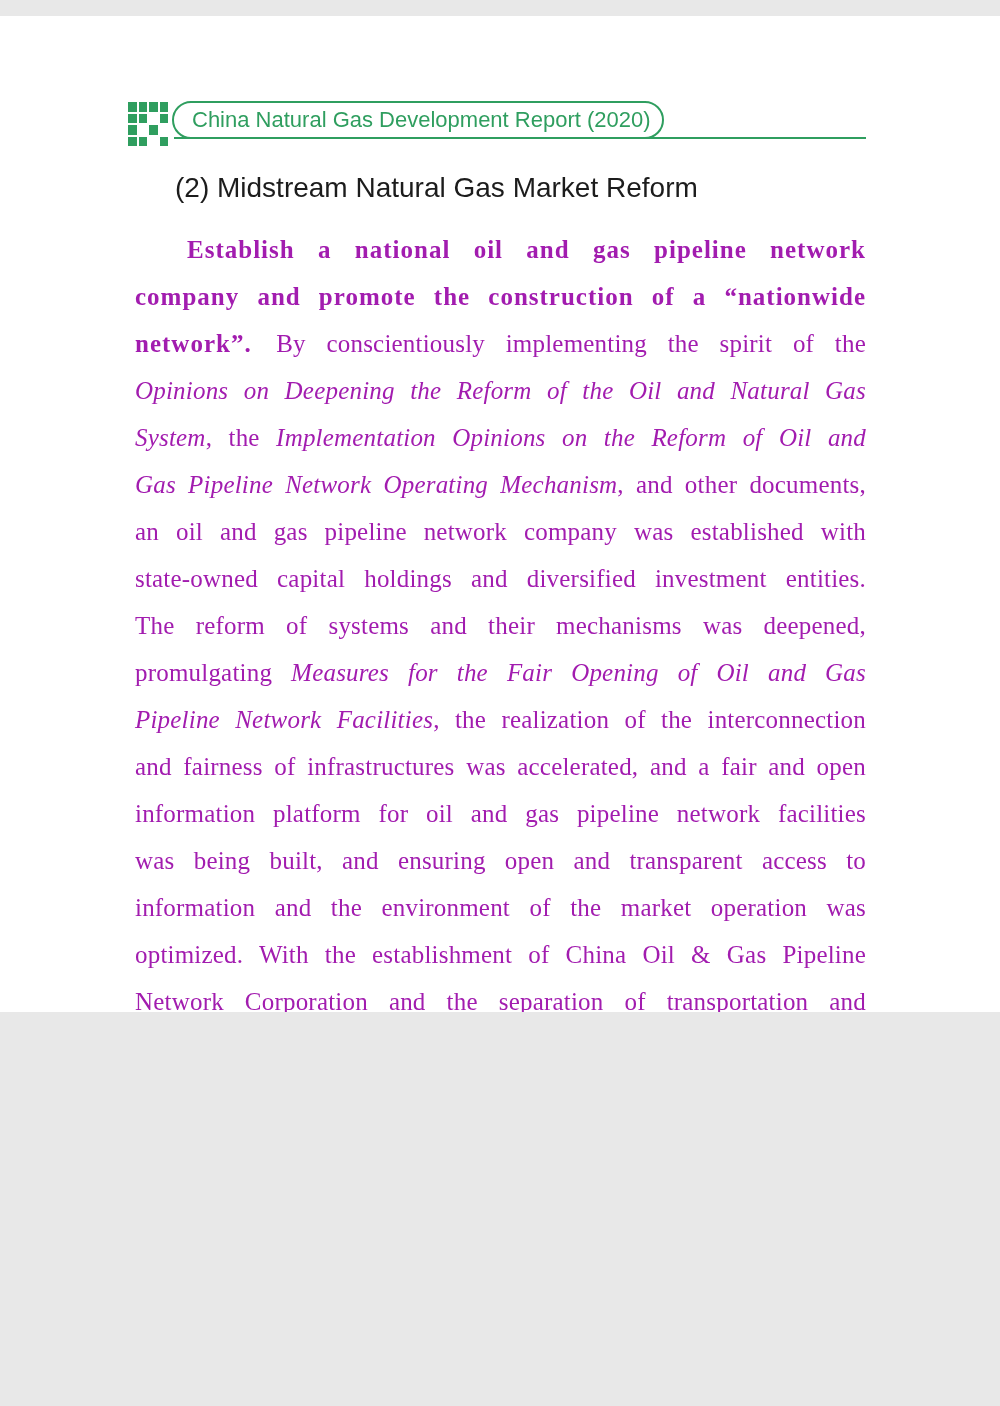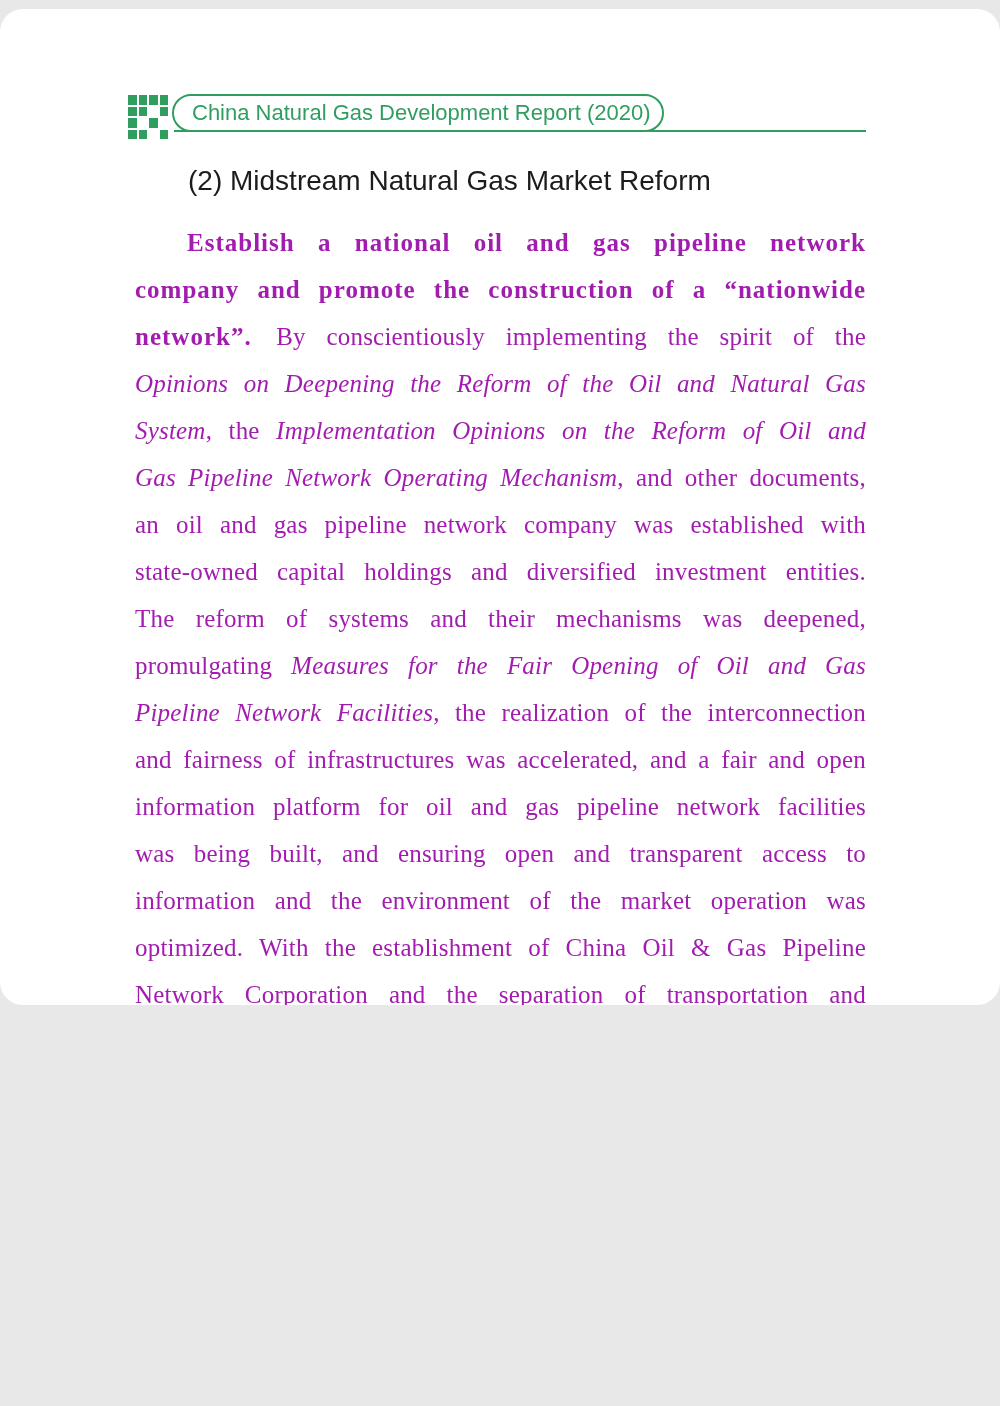--- a/index.html
+++ b/index.html
@@ -1,24 +1,23 @@
 <!DOCTYPE html>
 <html style="--accent: #2f9e5f;"><head>
 <meta charset="utf-8">
 <style>
   :root { --accent: #2f9e5f; }
   html, body { margin: 0; padding: 0; background: #e8e8e8; }
   .page {
     position: relative;
     width: 1000px;
     height: 996px;
-    margin: 9px auto;
+    margin: 16px auto;
     background: #ffffff;
     overflow: hidden;
-    border-radius: 23px;
   }
 
   
   .logo {
     position: absolute;
     left: 128px; top: 86px;
     width: 40px; height: 44px;
     display: grid;
     grid-template-columns: repeat(4, 1fr);
     grid-template-rows: repeat(4, 1fr);
@@ -46,21 +45,21 @@
   .header-rule {
     position: absolute;
     left: 174px; top: 121px;
     width: 692px; height: 2px;
     background: var(--accent);
   }
 
   
   .heading {
     position: absolute;
-    left: 188px; top: 156px;
+    left: 175px; top: 156px;
     margin: 0;
     font-family: "Liberation Sans", sans-serif;
     font-weight: 400;
     font-size: 28px;
     color: #1c1c1c;
     text-align: center;
   }
   .paragraph {
     position: absolute;
     left: 135px; top: 210px;

